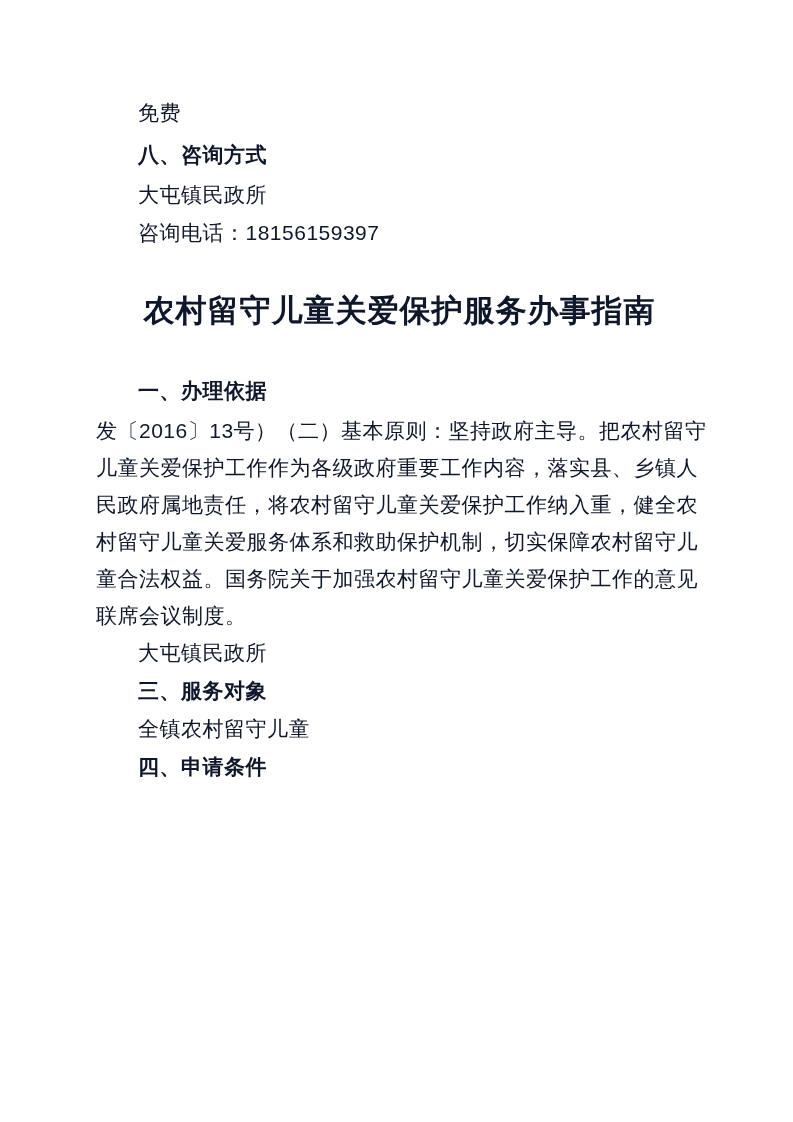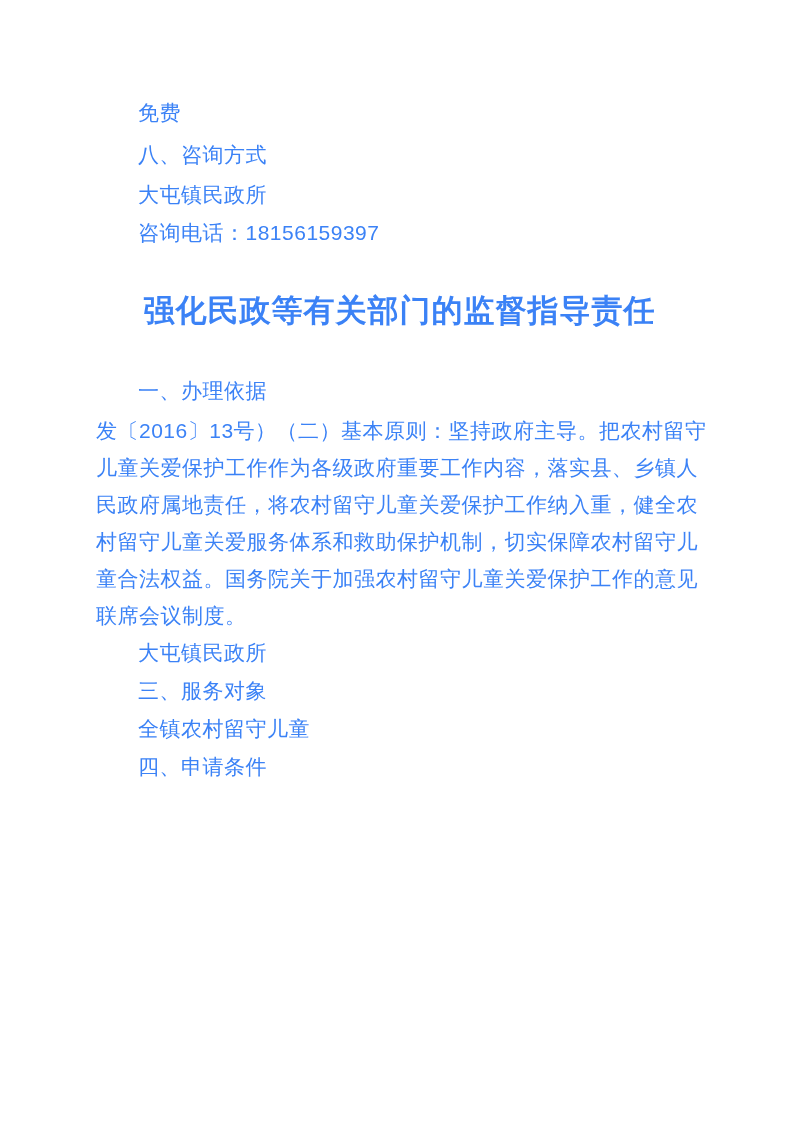--- a/index.html
+++ b/index.html
@@ -10,34 +10,34 @@
   .page {
     position: relative;
     width: 793px;
     height: 1122px;
     margin: 0 auto;
     background: #ffffff;
     overflow: hidden;
     box-sizing: border-box;
     padding: 94px 90px 8px 96px;
     font-family: "Liberation Sans", sans-serif;
-    color: #3b82f6;
+    color: #0f172a;
     -webkit-font-smoothing: antialiased;
   }
   .line {
     font-size: 21px;
     line-height: 38px;
     letter-spacing: 0.5px;
     white-space: nowrap;
   }
   .ind {
     padding-left: 42px;
   }
   .bold {
-    font-weight: normal;
+    font-weight: bold;
   }
   .doc-title {
     margin: 36px 0 0 0;
     font-size: 31px;
     font-weight: bold;
     line-height: 46px;
     text-align: center;
     letter-spacing: 1px;
     white-space: nowrap;
   }
@@ -64,21 +64,21 @@
 <div class="page">
 
   <div class="line ind">免费</div>
 
   <div class="line ind bold mt4">八、咨询方式</div>
 
   <div class="line ind mt2">大屯镇民政所</div>
 
   <div class="line ind"><span>咨询电话：</span><span>18156159397</span></div>
 
-  <h1 class="doc-title">强化民政等有关部门的监督指导责任</h1>
+  <h1 class="doc-title">农村留守儿童关爱保护服务办事指南</h1>
 
   <div class="line ind bold mt38">一、办理依据</div>
 
   <div class="para p1">
     <div class="pline">发〔2016〕13号）（二）基本原则：坚持政府主导。把农村留守</div>
     <div class="pline">儿童关爱保护工作作为各级政府重要工作内容，落实县、乡镇人</div>
     <div class="pline">民政府属地责任，将农村留守儿童关爱保护工作纳入重，健全农</div>
     <div class="pline">村留守儿童关爱服务体系和救助保护机制，切实保障农村留守儿</div>
     <div class="pline">童合法权益。国务院关于加强农村留守儿童关爱保护工作的意见</div>
     <div class="pline">联席会议制度。</div>

